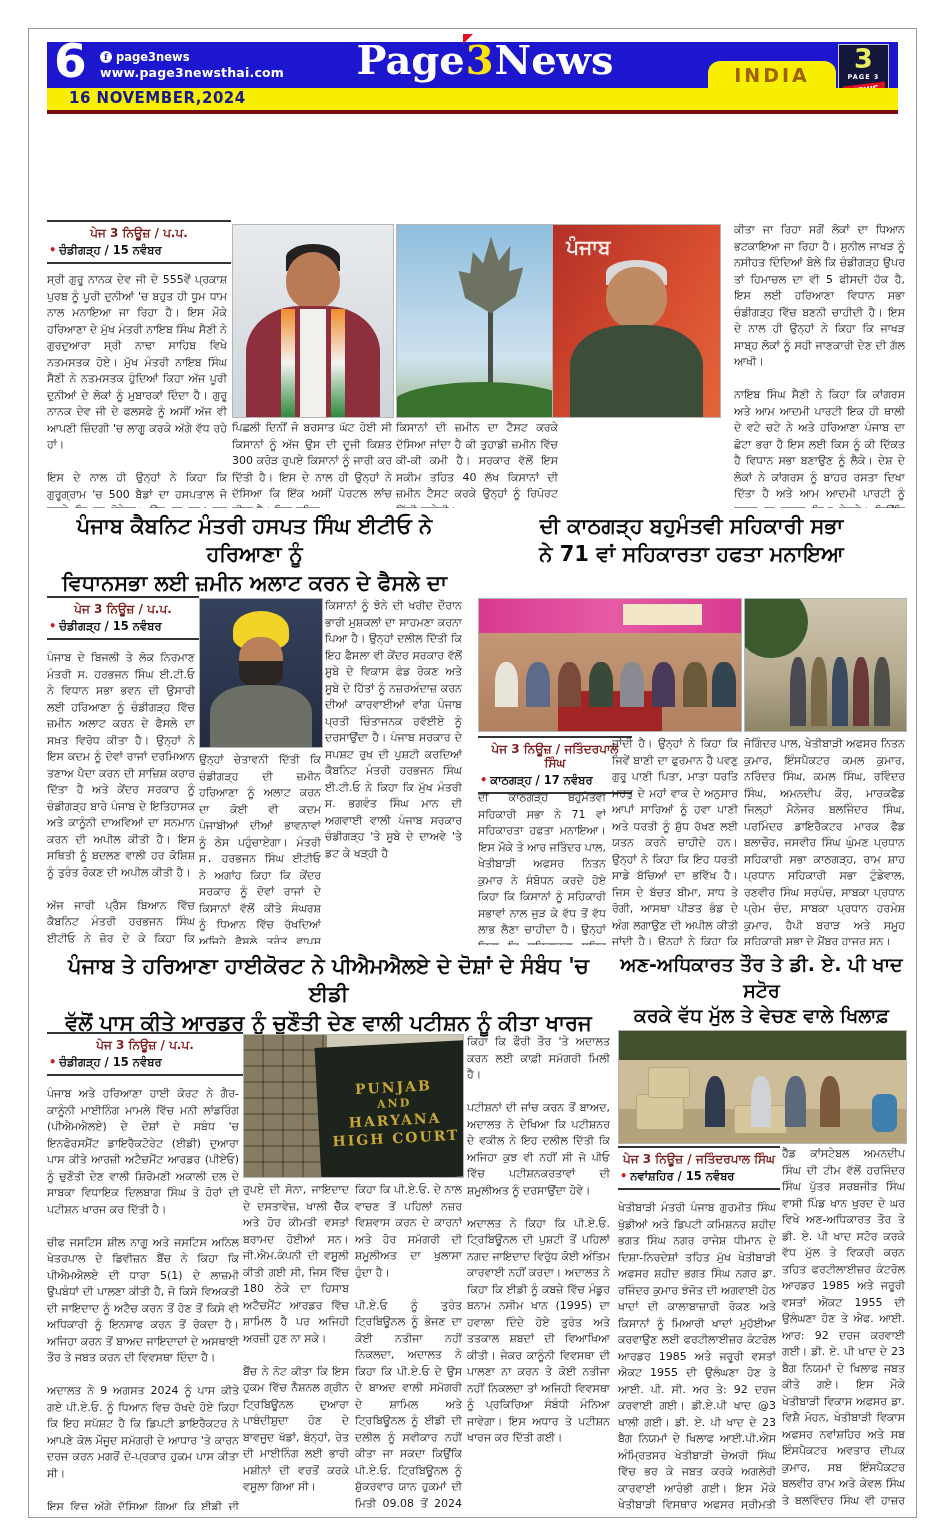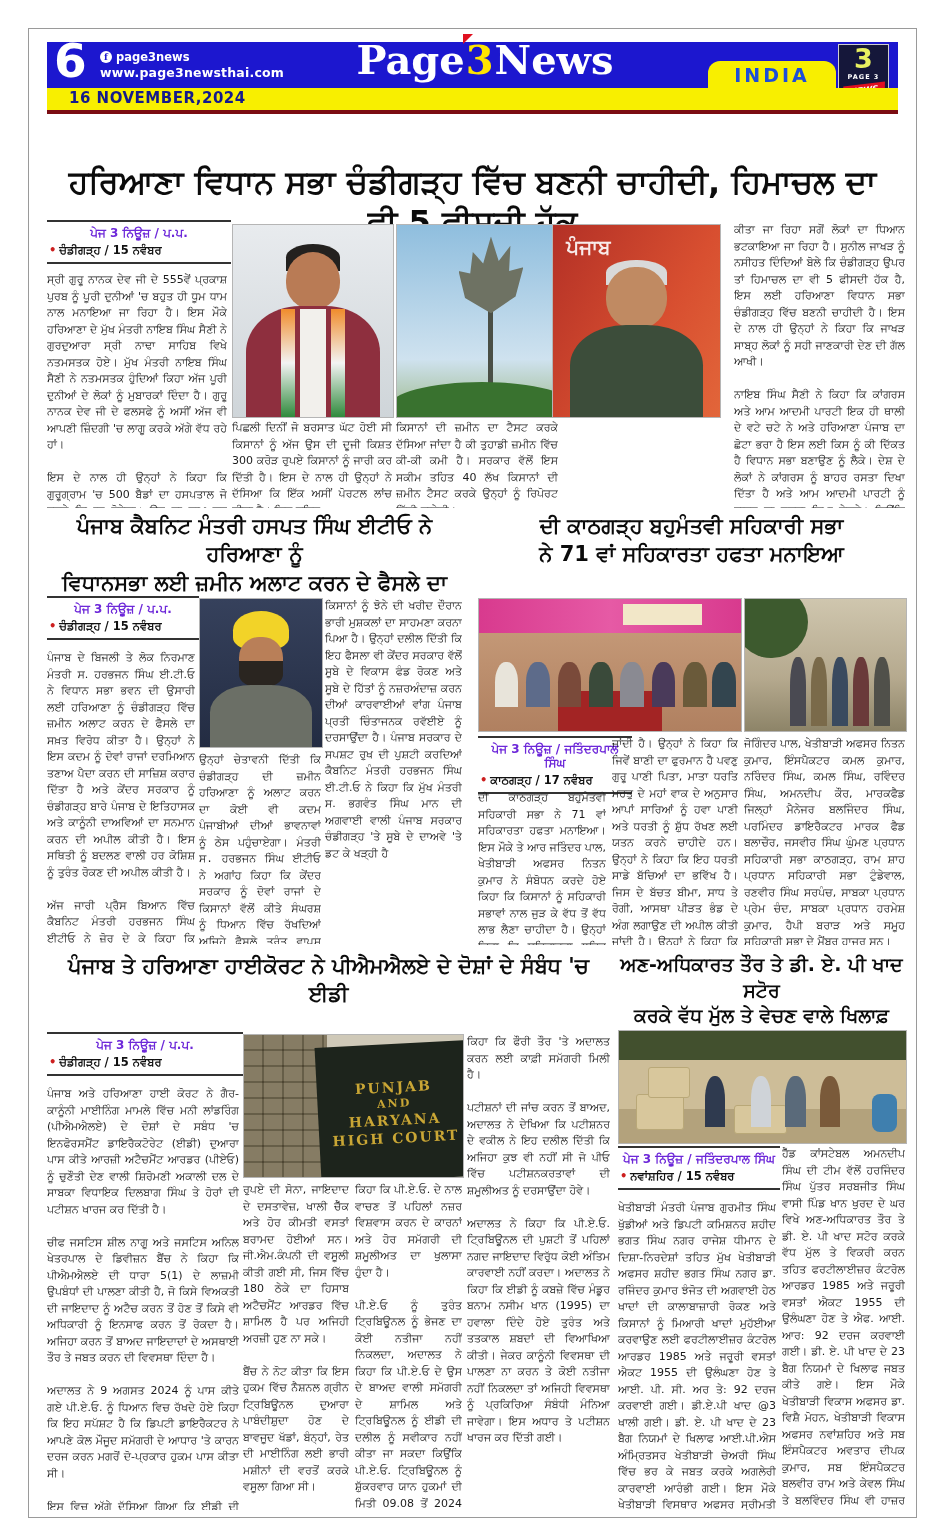--- a/index.html
+++ b/index.html
@@ -13,40 +13,40 @@
   #pagenum{left:54px;top:33px;font-size:47px;font-weight:bold;color:#ffffff;font-family:"DejaVu Sans",sans-serif;}
   #fbrow{left:100px;top:50px;color:#ffffff;font-size:11.5px;font-weight:bold;display:flex;align-items:center;gap:4px;}
   .fbicon{width:12px;height:12px;border-radius:50%;background:#ffffff;color:#1c17cf;font-size:9px;font-weight:bold;
           display:inline-flex;align-items:center;justify-content:center;font-family:"DejaVu Serif",serif;}
   #site{left:100px;top:65px;color:#ffffff;font-size:12.5px;font-weight:bold;letter-spacing:.2px;}
   #masthead{left:320px;top:40px;width:330px;text-align:center;color:#ffffff;
             font-family:"DejaVu Serif",serif;font-weight:bold;font-size:40px;line-height:1;}
   #masthead .m3{color:#ffe400;position:relative;padding:0 1px;}
   #masthead .m3 i{position:absolute;left:-2px;top:-2px;width:0;height:0;border-left:10px solid #e01020;border-bottom:10px solid transparent;}
   #indiapill{left:708px;top:61px;width:128px;height:28px;background:#f8ef00;border-radius:12px 12px 0 0;
-             display:flex;align-items:center;justify-content:center;color:#1d4ed8;font-weight:bold;
+             display:flex;align-items:center;justify-content:center;color:#a16207;font-weight:bold;
              font-size:19px;letter-spacing:3px;}
   #badge{left:838px;top:44px;width:49px;height:62px;background:#15173a;border:1px solid #cfcfcf;text-align:center;overflow:hidden;}
   #badge .b3{color:#e8f060;font-size:27px;font-weight:bold;line-height:1.05;font-family:"DejaVu Sans",sans-serif;}
   #badge .bp{color:#ffffff;font-size:6.5px;letter-spacing:1px;font-weight:bold;}
   #badge .bn{margin:3px auto 0;width:42px;background:#e01020;color:#ffffff;font-size:8.5px;font-style:italic;
              font-weight:bold;transform:rotate(-7deg) skew(-8deg);padding:1px 0;}
   #datestrip{left:47px;top:88px;width:851px;height:22px;background:#f8ef00;}
   #datetext{left:69px;top:89px;font-size:15px;font-weight:bold;color:#141a8c;letter-spacing:.5px;}
   #redline{left:47px;top:110px;width:851px;height:4px;background:#7b0d12;}
 
   
   .mainhl{left:50px;width:845px;text-align:center;font-weight:bold;color:#0b0b0b;line-height:1.25;}
   #hl1{top:118px;font-size:33px;}
   #hl2{top:162px;font-size:32px;}
   .subhl{font-weight:bold;color:#0b0b0b;text-align:center;line-height:1.35;font-size:21px;}
 
   
   .byline{border-top:2px solid #333;border-bottom:2px solid #333;padding:4px 2px 5px;background:#fff;}
-  .byline .src{display:block;text-align:center;font-weight:bold;font-size:12px;color:#6d28d9;}
+  .byline .src{display:block;text-align:center;font-weight:bold;font-size:12px;color:#7f1d1d;}
   .byline .plc{display:block;text-align:left;font-weight:bold;font-size:11.5px;color:#111;margin-top:3px;}
   .bullet{color:#cc1f1f;margin-right:3px;}
 
   
   .bodycol{font-size:11px;line-height:1.5;text-align:justify;color:#1c1c1c;overflow:hidden;white-space:pre-line;}
 
   
   .photo{overflow:hidden;border:1px solid #b5b5b5;}
   .ph-saini{background:linear-gradient(#e8ebee,#cfd5d9);}
   .ph-saini .head{position:absolute;left:50%;top:14%;width:34%;height:30%;margin-left:-17%;border-radius:50% 50% 46% 46%;background:#b97b55;}
@@ -108,21 +108,20 @@
   <div class="abs" id="indiapill">INDIA</div>
   <div class="abs" id="badge">
     <div class="b3">3</div>
     <div class="bp">PAGE 3</div>
     <div class="bn">NEWS</div>
   </div>
   <div class="abs" id="datestrip"></div>
   <div class="abs" id="datetext">16 NOVEMBER,2024</div>
   <div class="abs" id="redline"></div>
 
-  <div class="abs mainhl" id="hl2">ਹਰਿਆਣਾ ਵਿਧਾਨ ਸਭਾ ਚੰਡੀਗੜ੍ਹ ਵਿੱਚ ਬਣਨੀ ਚਾਹੀਦੀ, ਹਿਮਾਚਲ ਦਾ ਵੀ 5 ਫੀਸਦੀ ਹੱਕ</div>
 
   <div class="abs byline" style="left:47px;top:220px;width:180px;">
     <span class="src">ਪੇਜ 3 ਨਿਊਜ਼ / ਪ.ਪ.</span>
     <span class="plc"><span class="bullet">•</span><span>ਚੰਡੀਗੜ੍ਹ / 15 ਨਵੰਬਰ</span></span>
   </div>
 
   <div class="abs photo ph-saini" style="left:232px;top:224px;width:160px;height:192px;">
     <div class="hair"></div>
       <div class="head"></div>
     <div class="body"></div>
@@ -199,20 +198,21 @@
   <div class="abs byline" style="left:478px;top:736px;width:150px;">
     <span class="src">ਪੇਜ 3 ਨਿਊਜ਼ / ਜਤਿੰਦਰਪਾਲ ਸਿੰਘ</span>
     <span class="plc"><span class="bullet">•</span><span>ਕਾਠਗੜ੍ਹ / 17 ਨਵੰਬਰ</span></span>
   </div>
   <div class="abs bodycol" style="left:478px;top:790px;width:128px;height:155px;">ਦੀ ਕਾਠਗੜ੍ਹ ਬਹੁਮੰਤਵੀ ਸਹਿਕਾਰੀ ਸਭਾ ਨੇ 71 ਵਾਂ ਸਹਿਕਾਰਤਾ ਹਫਤਾ ਮਨਾਇਆ। ਇਸ ਮੌਕੇ ਤੇ ਆਰ ਜਤਿੰਦਰ ਪਾਲ, ਖੇਤੀਬਾੜੀ ਅਫਸਰ ਨਿਤਨ ਕੁਮਾਰ ਨੇ ਸੰਬੋਧਨ ਕਰਦੇ ਹੋਏ ਕਿਹਾ ਕਿ ਕਿਸਾਨਾਂ ਨੂੰ ਸਹਿਕਾਰੀ ਸਭਾਵਾਂ ਨਾਲ ਜੁੜ ਕੇ ਵੱਧ ਤੋਂ ਵੱਧ ਲਾਭ ਲੈਣਾ ਚਾਹੀਦਾ ਹੈ। ਉਨ੍ਹਾਂ ਕਿਹਾ ਕਿ ਸਹਿਕਾਰਤਾ ਲਹਿਰ ਕਿਸਾਨਾਂ ਦੀ ਆਰਥਿਕਤਾ ਮਜ਼ਬੂਤ ਕਰਨ ਵਿੱਚ ਅਹਿਮ ਭੂਮਿਕਾ ਨਿਭਾ ਰਹੀ ਹੈ ਅਤੇ ਪਰਾਲੀ ਨੂੰ ਅੱਗ ਨਾ ਲਗਾਈ ਜਾਵੇ।</div>
   <div class="abs bodycol" style="left:612px;top:736px;width:126px;height:209px;">ਜਾਂਦੀ ਹੈ। ਉਨ੍ਹਾਂ ਨੇ ਕਿਹਾ ਕਿ ਜਿਵੇਂ ਬਾਣੀ ਦਾ ਫੁਰਮਾਨ ਹੈ ਪਵਣੁ ਗੁਰੂ ਪਾਣੀ ਪਿਤਾ, ਮਾਤਾ ਧਰਤਿ ਮਹਤੁ ਦੇ ਮਹਾਂ ਵਾਕ ਦੇ ਅਨੁਸਾਰ ਆਪਾਂ ਸਾਰਿਆਂ ਨੂੰ ਹਵਾ ਪਾਣੀ ਅਤੇ ਧਰਤੀ ਨੂੰ ਸ਼ੁੱਧ ਰੱਖਣ ਲਈ ਯਤਨ ਕਰਨੇ ਚਾਹੀਦੇ ਹਨ। ਉਨ੍ਹਾਂ ਨੇ ਕਿਹਾ ਕਿ ਇਹ ਧਰਤੀ ਸਾਡੇ ਬੱਚਿਆਂ ਦਾ ਭਵਿੱਖ ਹੈ। ਜਿਸ ਦੇ ਬੱਚਤ ਬੀਮਾ, ਸਾਧ ਤੇ ਰੋਗੀ, ਆਸਥਾ ਪੀੜਤ ਭੰਡ ਦੇ ਅੰਗ ਲਗਾਉਣ ਦੀ ਅਪੀਲ ਕੀਤੀ ਜਾਂਦੀ ਹੈ। ਉਨ੍ਹਾਂ ਨੇ ਕਿਹਾ ਕਿ ਦਿਨਾਂ ਸਬੰਧੀ ਕੀਤੇ ਗਏ ਧਿਆਨ ਵਿੱਚ ਰੱਖ ਕੇ ਕੰਮ ਕਰਨੇ ਚਾਹੀਦੇ ਹਨ। ਇਸ ਮੌਕੇ</div>
   <div class="abs bodycol" style="left:744px;top:736px;width:161px;height:209px;">ਜੋਗਿੰਦਰ ਪਾਲ, ਖੇਤੀਬਾੜੀ ਅਫਸਰ ਨਿਤਨ ਕੁਮਾਰ, ਇੰਸਪੈਕਟਰ ਕਮਲ ਕੁਮਾਰ, ਨਰਿੰਦਰ ਸਿੰਘ, ਕਮਲ ਸਿੰਘ, ਰਵਿੰਦਰ ਸਿੰਘ, ਅਮਨਦੀਪ ਕੌਰ, ਮਾਰਕਫੈਡ ਜਿਲ੍ਹਾਂ ਮੈਨੇਜਰ ਬਲਜਿੰਦਰ ਸਿੰਘ, ਪਰਮਿੰਦਰ ਡਾਇਰੈਕਟਰ ਮਾਰਕ ਫੈਡ ਬਲਾਚੌਰ, ਜਸਵੀਰ ਸਿੰਘ ਘੁੰਮਣ ਪ੍ਰਧਾਨ ਸਹਿਕਾਰੀ ਸਭਾ ਕਾਠਗੜ੍ਹ, ਰਾਮ ਸ਼ਾਹ ਪ੍ਰਧਾਨ ਸਹਿਕਾਰੀ ਸਭਾ ਟੁੰਡੇਵਾਲ, ਰਣਵੀਰ ਸਿੰਘ ਸਰਪੰਚ, ਸਾਬਕਾ ਪ੍ਰਧਾਨ ਪ੍ਰੇਮ ਚੰਦ, ਸਾਬਕਾ ਪ੍ਰਧਾਨ ਹਰਮੇਸ਼ ਕੁਮਾਰ, ਹੈਪੀ ਬਰਾੜ ਅਤੇ ਸਮੂਹ ਸਹਿਕਾਰੀ ਸਭਾ ਦੇ ਮੈਂਬਰ ਹਾਜਰ ਸਨ।</div>
 
   <div class="abs subhl" style="left:47px;top:952px;width:563px;">
     <div>ਪੰਜਾਬ ਤੇ ਹਰਿਆਣਾ ਹਾਈਕੋਰਟ ਨੇ ਪੀਐਮਐਲਏ ਦੇ ਦੋਸ਼ਾਂ ਦੇ ਸੰਬੰਧ 'ਚ ਈਡੀ</div>
+    <div>ਵੱਲੋਂ ਪਾਸ ਕੀਤੇ ਆਰਡਰ ਨੂੰ ਚੁਣੌਤੀ ਦੇਣ ਵਾਲੀ ਪਟੀਸ਼ਨ ਨੂੰ ਕੀਤਾ ਖਾਰਜ</div>
   </div>
   <div class="abs byline" style="left:47px;top:1032px;width:192px;">
     <span class="src">ਪੇਜ 3 ਨਿਊਜ਼ / ਪ.ਪ.</span>
     <span class="plc"><span class="bullet">•</span><span>ਚੰਡੀਗੜ੍ਹ / 15 ਨਵੰਬਰ</span></span>
   </div>
   <div class="abs photo ph-court" style="left:243px;top:1034px;width:219px;height:142px;">
     <div class="bldg"></div>
     <div class="sign">
       <span style="font-size:14px;">PUNJAB</span>
       <span style="font-size:11px;">AND</span>

